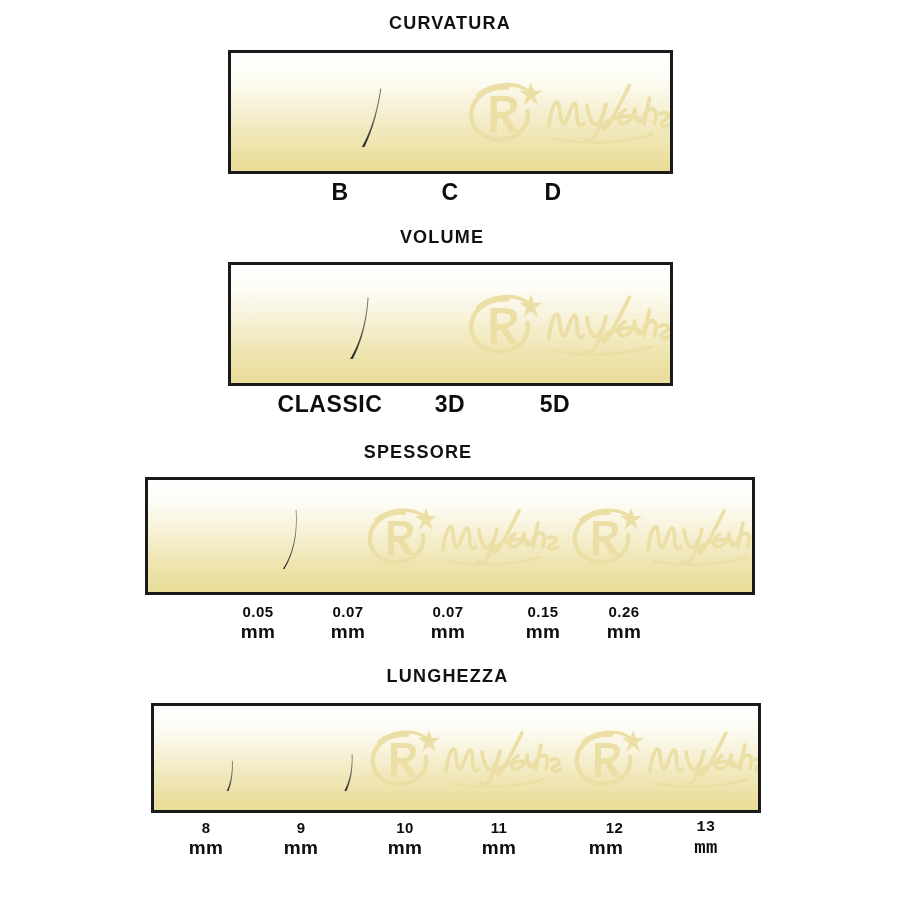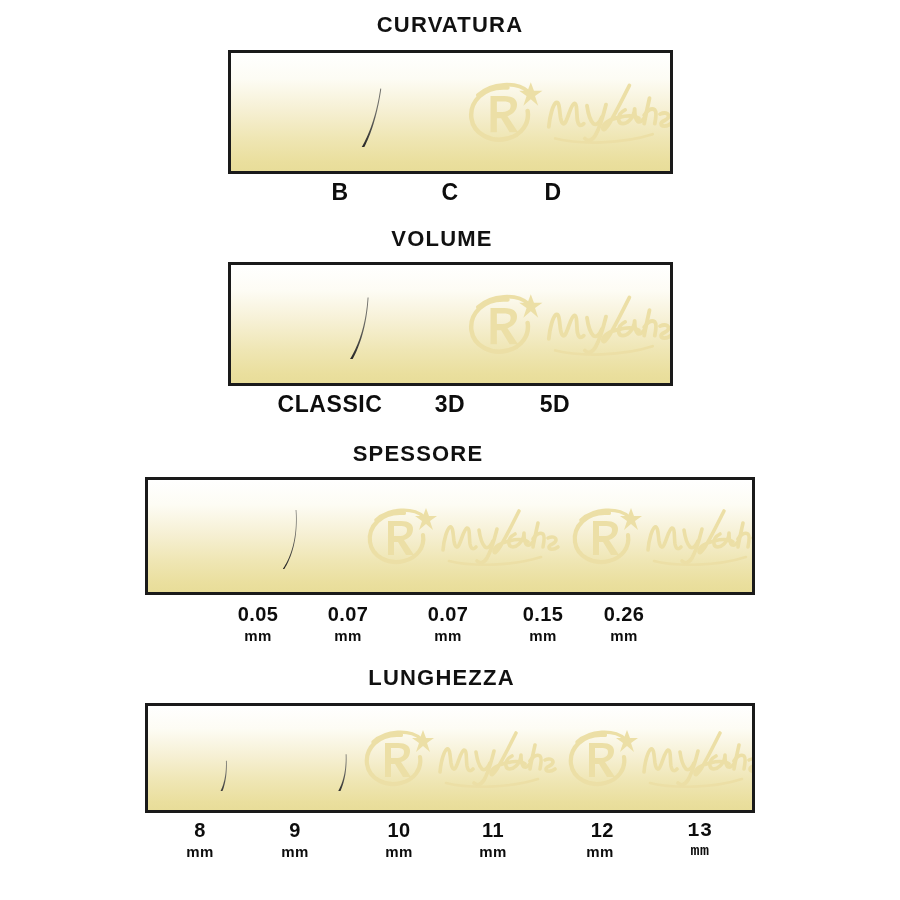--- a/index.html
+++ b/index.html
@@ -12,21 +12,21 @@
     position:relative;
   }
   .sheet{position:relative;width:900px;height:900px;}
 
   .section{position:absolute;}
 
   .sec-title{
     text-align:center;
     font-family:"Liberation Sans", sans-serif;
     font-weight:bold;
-    font-size:22px;
+    font-size:18px;
     letter-spacing:1.2px;
     color:#111111;
     line-height:1;
     -webkit-font-smoothing:antialiased;
   }
 
   .panel{
     position:relative;
     border:3px solid #1a1a1a;
     box-sizing:border-box;
@@ -58,39 +58,39 @@
     display:flex;
     left:0;
   }
   .label{
     text-align:center;
     font-family:"Liberation Sans", sans-serif;
     font-weight:bold;
     color:#0d0d0d;
     line-height:1.18;
   }
-  .label .l1{display:block;font-size:20px;letter-spacing:.4px;}
-  .label .l2{display:block;font-size:15px;letter-spacing:.4px;}
+  .label .l1{display:block;font-size:15px;letter-spacing:.4px;}
+  .label .l2{display:block;font-size:19px;letter-spacing:.4px;}
 
   .label.big .l1{font-size:23px;letter-spacing:.6px;}
 
   
   #sec-curvatura{left:0;top:14px;width:900px;}
   #sec-curvatura .panel{position:absolute;left:228px;top:36px;width:445px;height:124px;}
   #sec-curvatura .labels{top:165px;width:900px;}
 
   #sec-volume{left:0;top:228px;width:884px;}
   #sec-volume .panel{position:absolute;left:228px;top:34px;width:445px;height:124px;}
   #sec-volume .labels{top:163px;width:900px;}
 
   #sec-spessore{left:0;top:443px;width:836px;}
   #sec-spessore .panel{position:absolute;left:145px;top:34px;width:610px;height:118px;}
   #sec-spessore .labels{top:160px;width:900px;}
 
-  #sec-lunghezza{left:0;top:667px;width:883px;}
+  #sec-lunghezza{left:6px;top:667px;width:883px;}
   #sec-lunghezza .panel{position:absolute;left:145px;top:36px;width:610px;height:110px;}
   #sec-lunghezza .labels{top:152px;width:900px;}
 </style>
 </head>
 <body>
 
 <div class="sheet">
 
   <div class="section" id="sec-curvatura">
     <div class="sec-title">CURVATURA</div>

